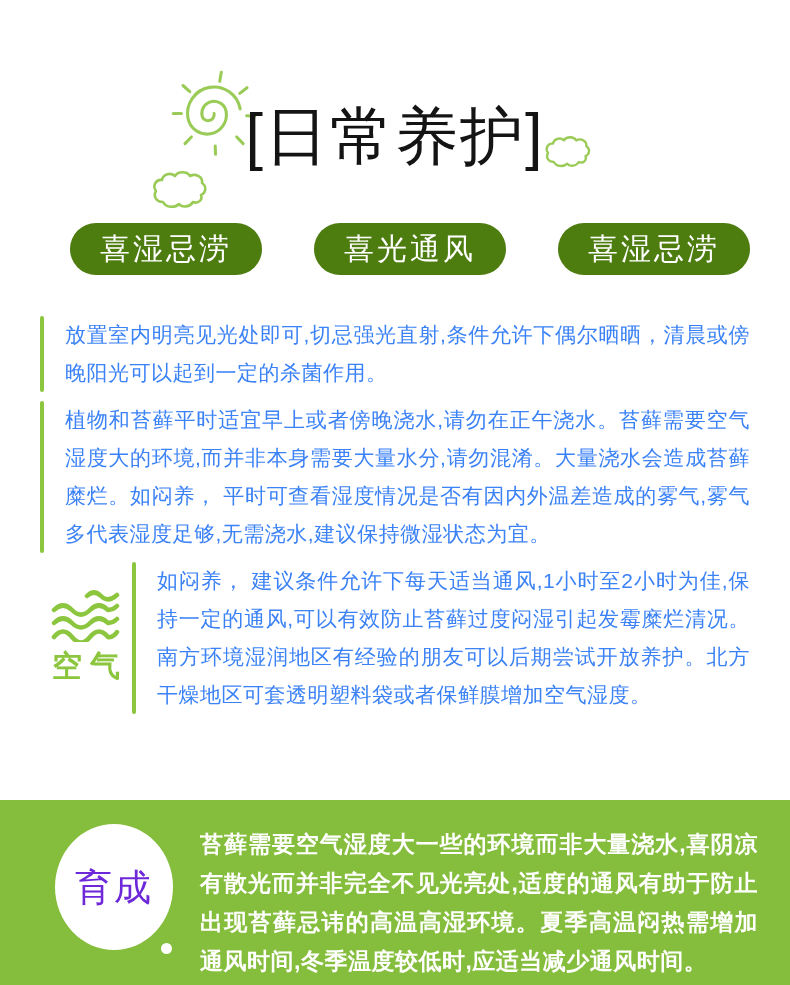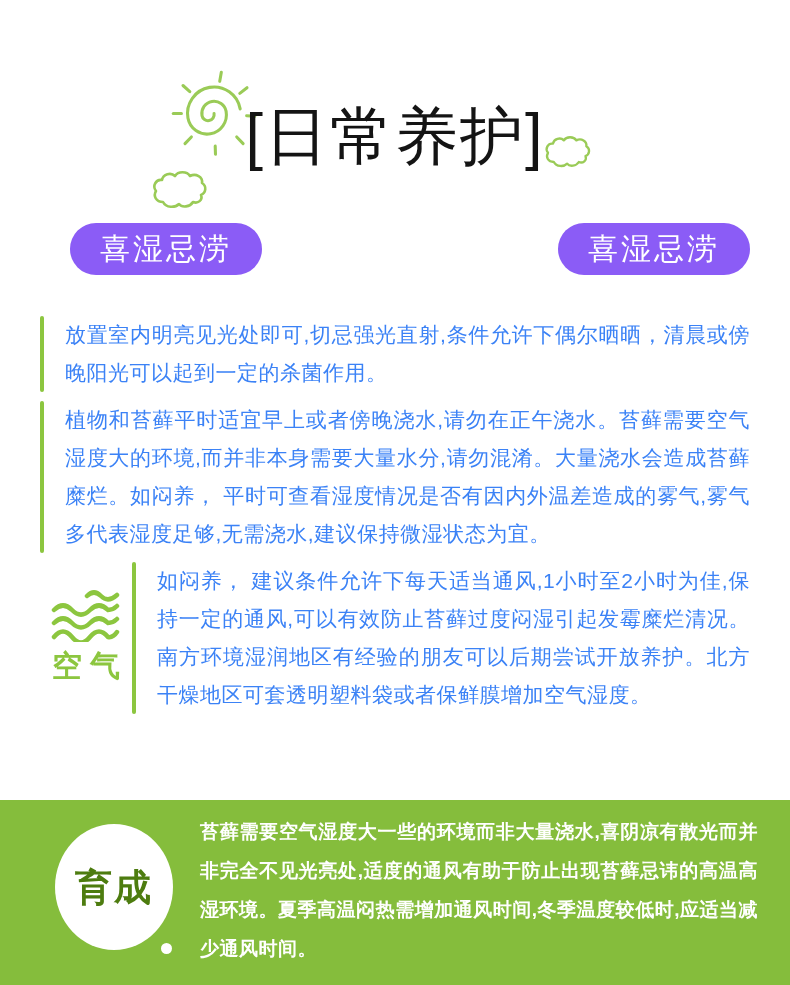--- a/index.html
+++ b/index.html
@@ -10,44 +10,44 @@
   .sun-doodle{position:absolute;left:160px;top:60px;width:102px;height:108px;}
   .cloud-left{position:absolute;left:150px;top:168px;width:60px;height:44px;}
   .cloud-right{position:absolute;left:543px;top:134px;width:50px;height:36px;}
   .page-title{position:absolute;left:0;right:0;top:94px;text-align:center;
     font-size:63px;font-weight:500;color:#141414;letter-spacing:2px;}
 
   
   .tags{position:absolute;left:70px;right:40px;top:223px;height:52px;
     display:flex;justify-content:space-between;align-items:center;}
   .tag{height:52px;line-height:52px;padding:0 30px;border-radius:27px;
-    background:#8b5cf6;color:#ffffff;font-size:30px;font-weight:500;letter-spacing:3px;}
+    background:#4d7c0f;color:#ffffff;font-size:30px;font-weight:500;letter-spacing:3px;}
 
   
   .sections{position:absolute;left:40px;right:40px;top:316px;}
   .section{display:flex;align-items:center;margin-bottom:9px;}
   .icon-col{width:92px;flex:0 0 92px;display:flex;flex-direction:column;
     align-items:center;justify-content:center;}
   .icon-col .icon{display:block;line-height:0;}
   .icon-label{margin-top:4px;color:#8CC63F;font-size:30px;font-weight:bold;
     letter-spacing:8px;padding-left:8px;white-space:nowrap;}
   .sep{width:4px;border-radius:2px;background:#8CC63F;align-self:stretch;flex:0 0 4px;}
   .body-text{flex:1;margin:0 0 0 21px;font-size:21px;line-height:38px;
     color:#3b82f6;letter-spacing:0.5px;text-align:justify;}
 
   
   .footer{position:absolute;left:0;right:0;top:800px;height:185px;background:#85BD3C;}
   .badge-circle{position:absolute;left:55px;top:24px;width:118px;height:126px;
     border-radius:50%;background:#ffffff;display:flex;flex-direction:column;
     align-items:center;justify-content:center;}
-  .badge-line{color:#4d7c0f;font-size:37px;font-weight:bold;line-height:45px;letter-spacing:2px;}
+  .badge-line{color:#6d28d9;font-size:37px;font-weight:normal;line-height:45px;letter-spacing:2px;}
   .badge-dot{position:absolute;left:161px;top:143px;width:11px;height:11px;
     border-radius:50%;background:#ffffff;}
-  .footer-text{position:absolute;left:200px;top:12px;width:558px;margin:0;
-    color:#ffffff;font-size:19px;font-weight:bold;line-height:39px;
+  .footer-text{position:absolute;left:200px;top:25px;width:558px;margin:0;
+    color:#ffffff;font-size:23px;font-weight:bold;line-height:39px;
     letter-spacing:0.5px;text-align:justify;}
 </style>
 </head>
 <body>
 
 <div class="page">
 
   <span class="sun-doodle">
     <svg viewBox="0 0 100 105" width="102" height="108">
       <g fill="none" stroke="#9ACB57" stroke-width="3" stroke-linecap="round" transform="rotate(-10 53 52)">
@@ -75,20 +75,21 @@
   <div class="page-title">[日常养护]</div>
 
   <span class="cloud-right">
     <svg viewBox="0 0 60 42" width="50" height="36">
       <path d="M13,33 C6,33 3,27 6,22 C2,17 6,10 12,11 C13,5 21,3 25,7 C28,2 37,2 40,7 C46,4 53,8 52,14 C57,17 56,24 51,26 C53,31 48,35 43,33 C40,38 32,39 29,35 C25,39 16,39 13,33 Z" fill="none" stroke="#9ACB57" stroke-width="2.8" stroke-linejoin="round"></path>
     </svg>
   </span>
 
   <div class="tags">
     <div class="tag">喜湿忌涝</div>
+    <div class="tag">喜光通风</div>
     <div class="tag">喜湿忌涝</div>
   </div>
 
   <div class="sections">
 
     <div class="section">
       <div class="sep"></div>
       <p class="body-text">放置室内明亮见光处即可,切忌强光直射,条件允许下偶尔晒晒，清晨或傍晚阳光可以起到一定的杀菌作用。</p>
     </div>
 

